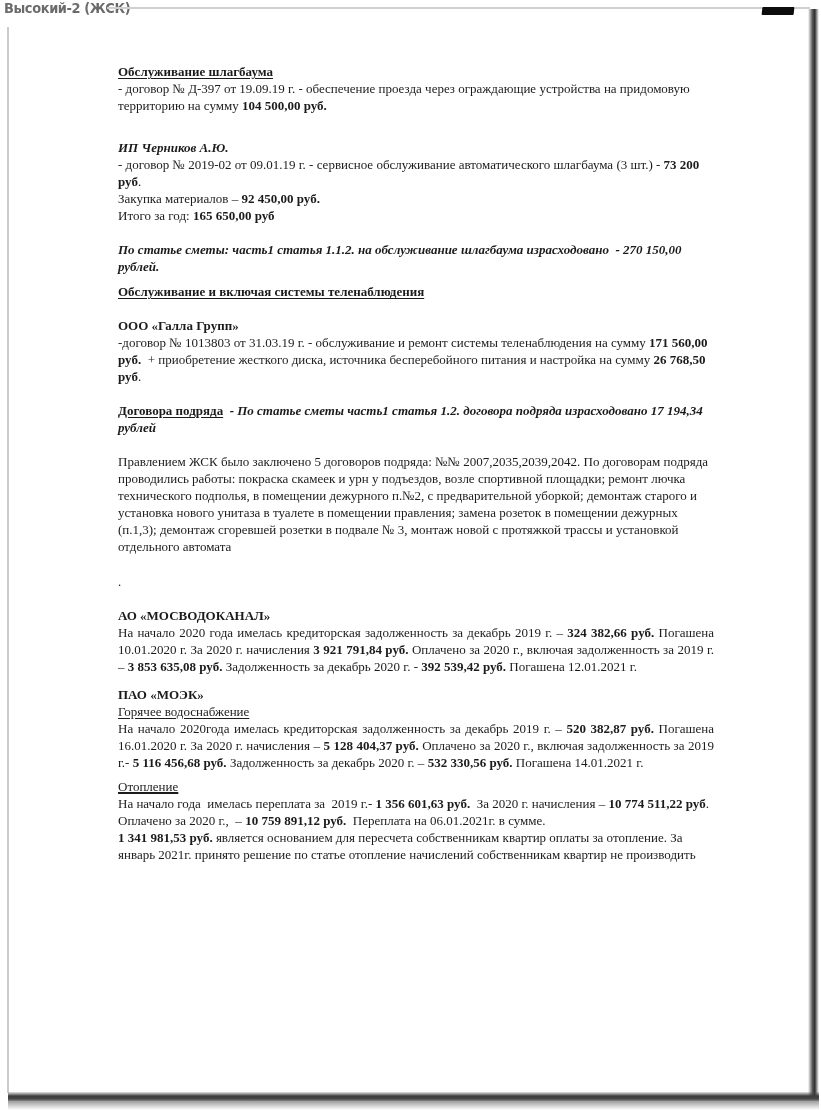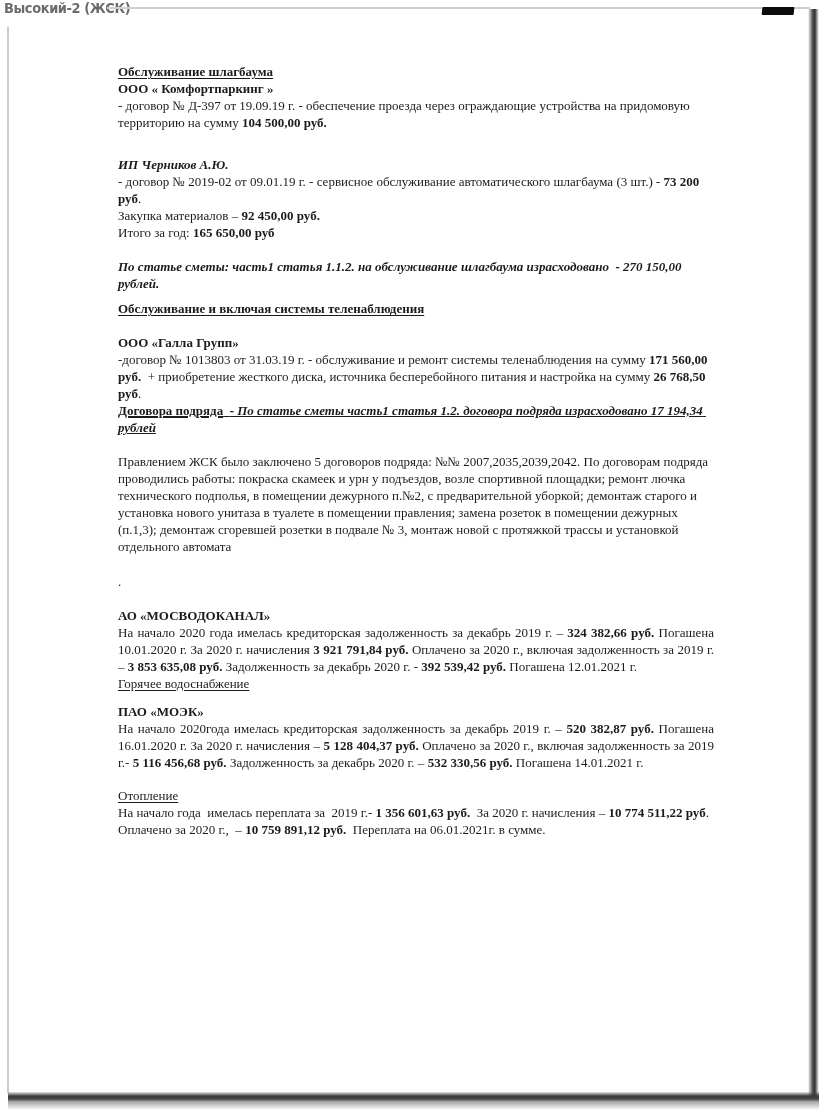--- a/index.html
+++ b/index.html
@@ -46,34 +46,34 @@
 <div class="page">
   <div class="scan-label">Высокий-2 (ЖСК)</div>
   <div class="top-edge-line"></div>
   <div class="left-edge-line"></div>
   <div class="corner-mark"></div>
   <div class="right-scan-shadow"></div>
   <div class="bottom-scan-shadow"></div>
   <div class="bottom-fade"></div>
   <div class="content">
       <div class="par"><span class="b u">Обслуживание шлагбаума</span></div>
-      <div class="par"><span class="b">ООО « Комфортпаркинг »</span></div>
       <div class="par"><span class="">- договор № Д-397 от 19.09.19 г. - обеспечение проезда через ограждающие устройства на придомовую территорию на сумму </span><span class="b">104 500,00 руб.</span></div>
       <div class="par" style="margin-top: 25px; font-style: italic;"><span class="b">ИП Черников А.Ю.</span></div>
       <div class="par"><span class="">- договор № 2019-02 от 09.01.19 г. - сервисное обслуживание автоматического шлагбаума (3 шт.) - </span><span class="b">73 200  руб</span><span class="">.</span></div>
       <div class="par"><span class="">Закупка материалов – </span><span class="b">92 450,00 руб.</span></div>
       <div class="par"><span class="">Итого за год: </span><span class="b">165 650,00 руб</span></div>
       <div class="par" style="margin-top: 17px;"><span class="b i">По статье сметы: часть1 статья 1.1.2. на обслуживание шлагбаума израсходовано  - 270 150,00 рублей.</span></div>
       <div class="par" style="margin-top: 8px;"><span class="b u">Обслуживание и включая системы теленаблюдения</span></div>
       <div class="par" style="margin-top: 17px;"><span class="b">ООО «Галла Групп»</span></div>
       <div class="par"><span class="">-договор № 1013803 от 31.03.19 г. - обслуживание и ремонт системы теленаблюдения на сумму </span><span class="b">171 560,00 руб.</span><span class="">  + приобретение жесткого диска, источника бесперебойного питания и настройка на сумму </span><span class="b">26 768,50 руб</span><span class="">.</span></div>
-      <div class="par" style=" text-decoration: underline;"><span class="b u">Договора подряда</span><span class="">  </span><span class="b i">- По статье сметы часть1 статья 1.2. договора подряда израсходовано 17 194,34 рублей</span></div>
+      <div class="par" style="margin-top: 17px;"><span class="b u">Договора подряда</span><span class="">  </span><span class="b i">- По статье сметы часть1 статья 1.2. договора подряда израсходовано 17 194,34 рублей</span></div>
       <div class="par" style="margin-top: 17px;"><span class="">Правлением ЖСК было заключено 5 договоров подряда: №№ 2007,2035,2039,2042. По договорам подряда проводились работы: покраска скамеек и урн у подъездов, возле спортивной площадки; ремонт лючка технического подполья, в помещении дежурного п.№2, с предварительной уборкой; демонтаж старого и  установка нового унитаза в туалете в помещении правления; замена розеток в помещении дежурных (п.1,3); демонтаж сгоревшей розетки в подвале № 3, монтаж новой с протяжкой трассы и установкой отдельного автомата</span></div>
       <div class="par" style="margin-top: 18px;"><span class="">.</span></div>
       <div class="par" style="margin-top: 17px;"><span class="b">АО «МОСВОДОКАНАЛ»</span></div>
       <div class="par justify"><span class="">На начало 2020 года  имелась кредиторская задолженность за декабрь 2019 г. – </span><span class="b">324 382,66 руб.</span><span class=""> Погашена 10.01.2020 г. За 2020 г. начисления </span><span class="b">3 921 791,84 руб.</span><span class=""> Оплачено за 2020 г., включая задолженность за 2019 г. – </span><span class="b">3 853 635,08 руб.</span><span class=""> Задолженность за декабрь 2020 г. - </span><span class="b">392 539,42 руб.</span><span class=""> Погашена 12.01.2021 г.</span></div>
+      <div class="par" style="margin-top: 11px;"><span class="b">ПАО «МОЭК»</span></div>
       <div class="par"><span class="u">Горячее водоснабжение</span></div>
-      <div class="par" style="margin-top: 11px;"><span class="b">ПАО «МОЭК»</span></div>
       <div class="par justify"><span class="">На начало 2020года  имелась кредиторская задолженность за декабрь 2019 г. – </span><span class="b">520 382,87 руб.</span><span class=""> Погашена 16.01.2020 г. За 2020 г. начисления – </span><span class="b">5 128 404,37 руб.</span><span class=""> Оплачено за 2020 г., включая задолженность за 2019 г.- </span><span class="b">5 116 456,68 руб.</span><span class=""> Задолженность за декабрь 2020 г. – </span><span class="b">532 330,56 руб.</span><span class=""> Погашена 14.01.2021 г.</span></div>
-      <div class="par" style="margin-top: 16px;"><span class="u">Отопление</span></div>
+      <div class="par" style="margin-top: 7px; text-decoration: underline;"><span class="u">Отопление</span></div>
       <div class="par"><span class="">На начало года  имелась переплата за  2019 г.- </span><span class="b">1 356 601,63 руб.</span><span class="">  За 2020 г. начисления – </span><span class="b">10 774 511,22 руб</span><span class="">. Оплачено за 2020 г.,  – </span><span class="b">10 759 891,12 руб.</span><span class="">  Переплата на 06.01.2021г. в сумме.</span></div>
+      <div class="par"><span class="b">1 341 981,53 руб.</span><span class=""> является основанием для пересчета собственникам квартир оплаты за отопление. За январь 2021г. принято решение по статье отопление начислений собственникам квартир не производить</span></div>
     </div>
 </div>
 
 </body></html>

